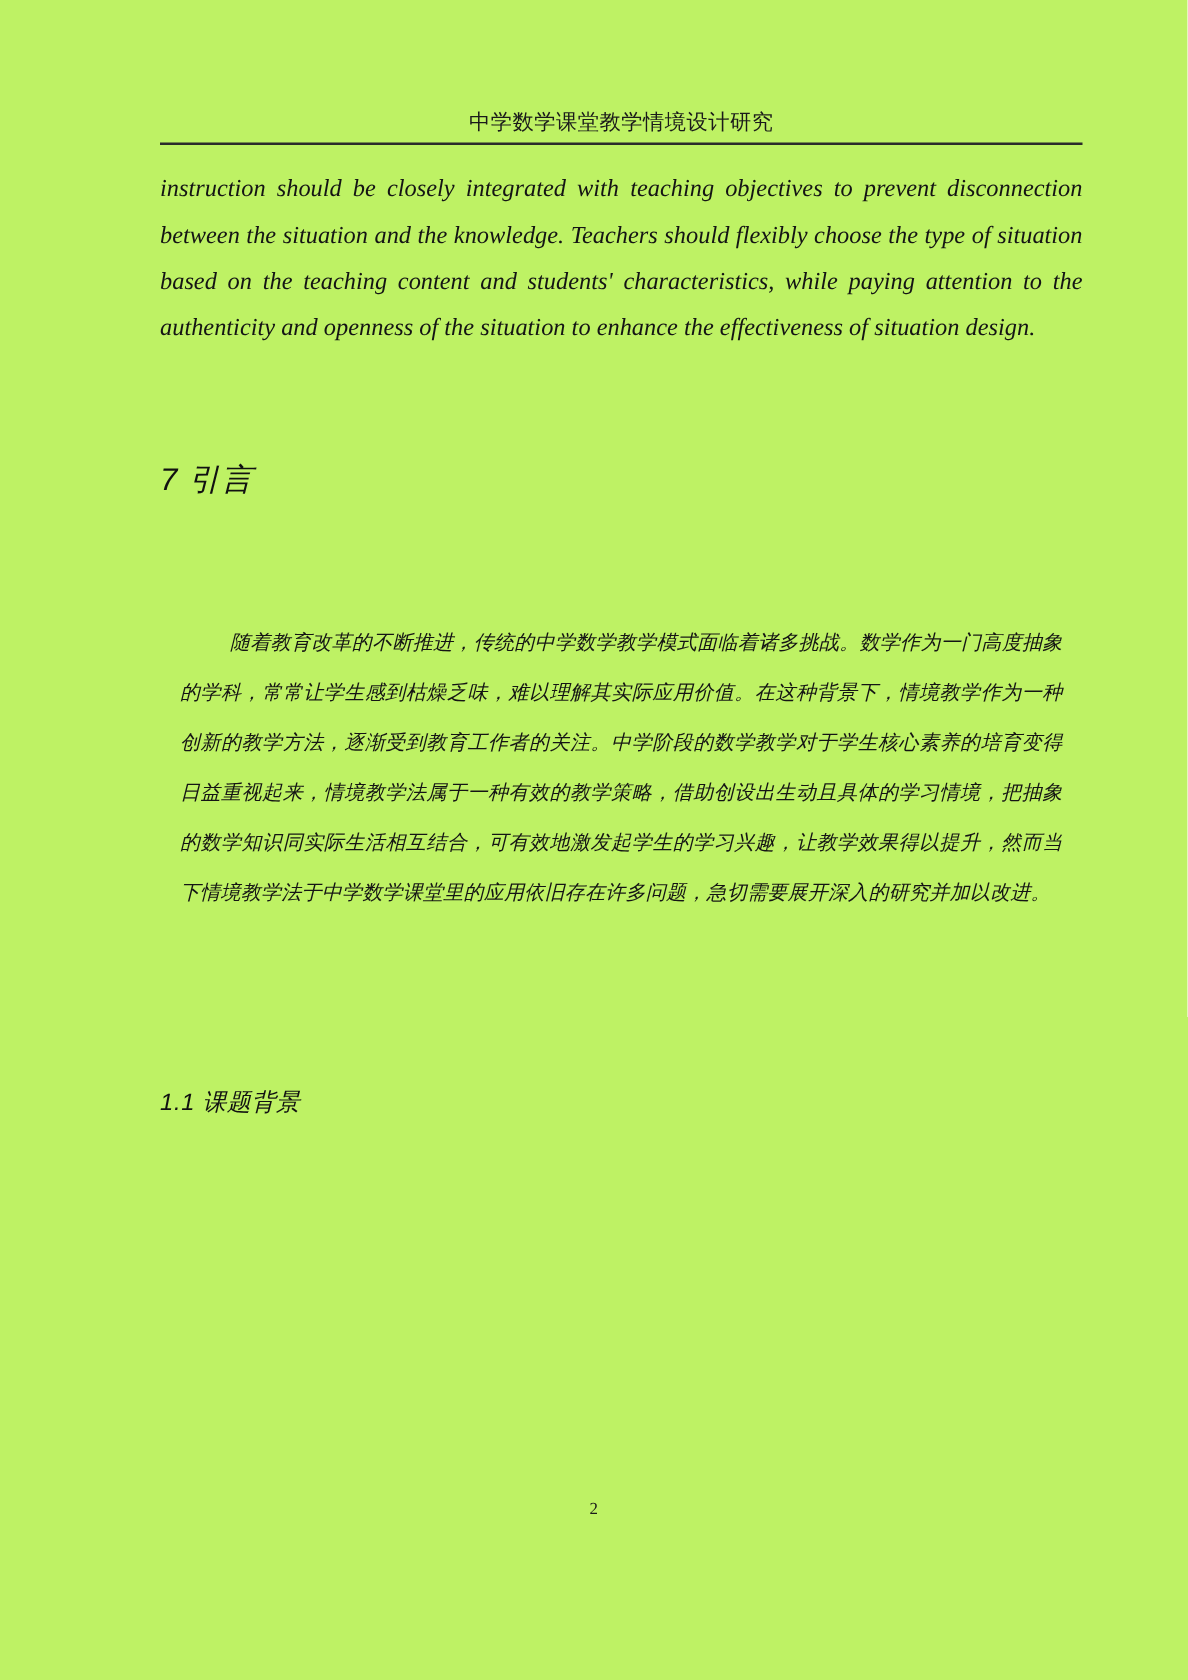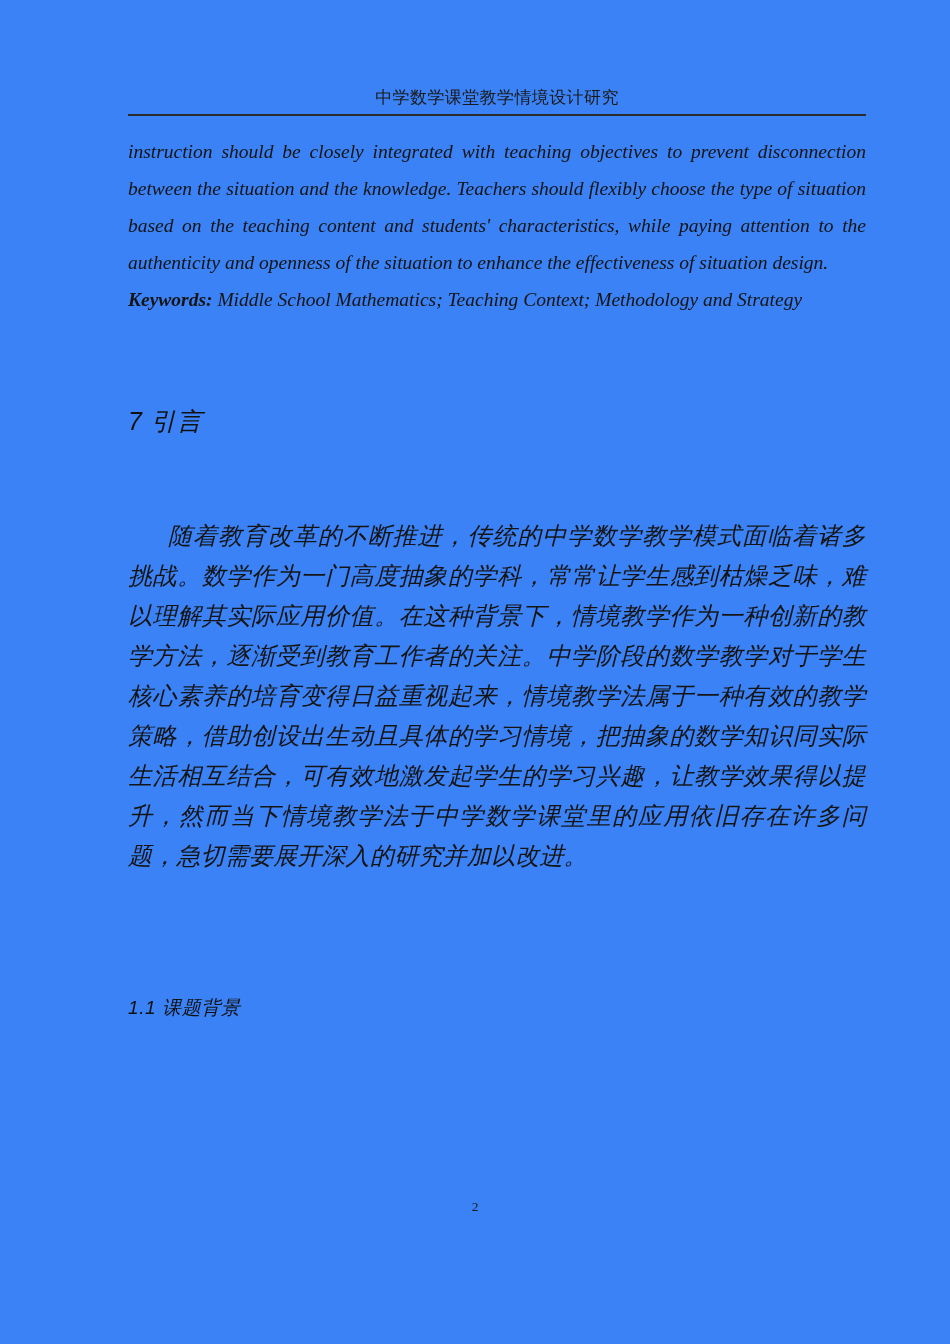--- a/index.html
+++ b/index.html
@@ -6,21 +6,21 @@
   html, body {
     margin: 0;
     padding: 0;
     background: #ffffff;
   }
 
   .page {
     position: relative;
     width: 950px;
     height: 1344px;
-    background: #3b82f6;
+    background: #bef264;
     overflow: hidden;
     box-sizing: border-box;
   }
 
   
   .running-header {
     position: absolute;
     left: 128px;
     top: 86px;
     width: 738px;
@@ -102,26 +102,26 @@
     font-weight: 400;
     line-height: 28px;
     color: #111111;
     margin: 0;
     letter-spacing: 0.6px;
   }
 
   
   .cn-para {
     font-family: "Liberation Serif", "DejaVu Serif", serif;
-    font-size: 24px;
+    font-size: 16px;
     line-height: 40px;
     color: #141414;
     text-align: justify;
     text-justify: inter-character;
-    margin: 0;
+    margin: 16px;
     text-indent: 40px;
     letter-spacing: 0.2px;
   }
 
   
   .gap-after-keywords { height: 86px; }
   .gap-after-h1       { height: 78px; }
   .gap-after-para1    { height: 46px; }
   .gap-after-h2       { height: 72px; }
   .gap-after-h3       { height: 40px; }
@@ -145,23 +145,20 @@
 <div class="page">
 
   <div class="running-header">中学数学课堂教学情境设计研究</div>
 
   <div class="header-rule"></div>
 
   <div class="content">
 
     <p class="en-para">instruction should be closely integrated with teaching objectives to prevent disconnection between the situation and the knowledge. Teachers should flexibly choose the type of situation based on the teaching content and students' characteristics, while paying attention to the authenticity and openness of the situation to enhance the effectiveness of situation design.</p>
 
-    <p class="keywords-line">
-      <span class="keywords-label">Keywords:</span><span> Middle School Mathematics; Teaching Context; Methodology and Strategy</span>
-    </p>
 
     <div class="gap-after-keywords"></div>
 
     <h1 class="h1-cn">7 引言</h1>
 
     <div class="gap-after-h1"></div>
 
     <p class="cn-para">随着教育改革的不断推进，传统的中学数学教学模式面临着诸多挑战。数学作为一门高度抽象的学科，常常让学生感到枯燥乏味，难以理解其实际应用价值。在这种背景下，情境教学作为一种创新的教学方法，逐渐受到教育工作者的关注。中学阶段的数学教学对于学生核心素养的培育变得日益重视起来，情境教学法属于一种有效的教学策略，借助创设出生动且具体的学习情境，把抽象的数学知识同实际生活相互结合，可有效地激发起学生的学习兴趣，让教学效果得以提升，然而当下情境教学法于中学数学课堂里的应用依旧存在许多问题，急切需要展开深入的研究并加以改进。</p>
 
     <div class="gap-after-para1"></div>

